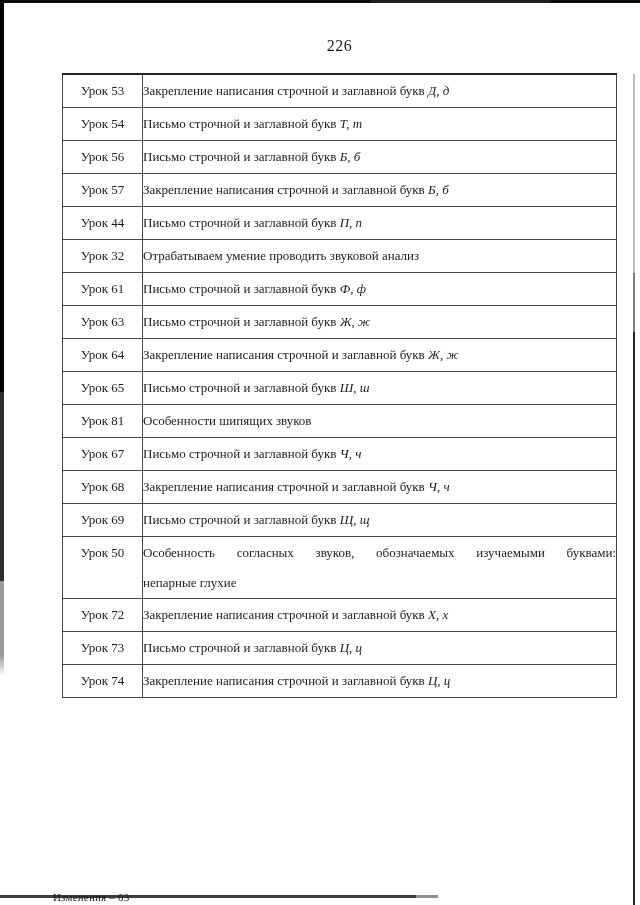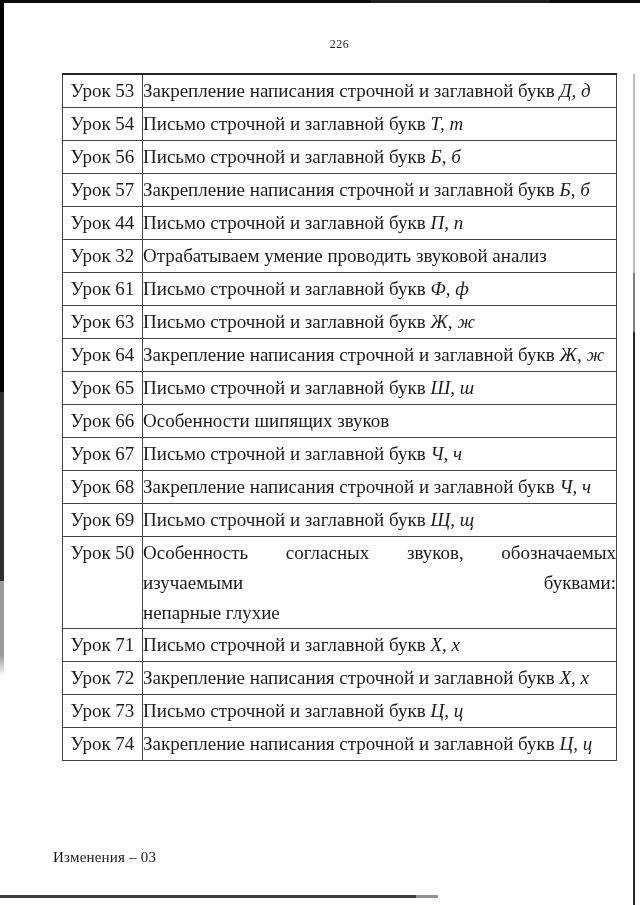--- a/index.html
+++ b/index.html
@@ -34,36 +34,36 @@
   }
   .scan-bottom {
     position: absolute; top: 895px; left: 0;
     width: 452px; height: 3px;
     background: linear-gradient(to right, #3c3c3c 0 92%, #909090 92% 97%, rgba(255,255,255,0) 97%);
   }
   .page-number {
     position: absolute;
     top: 37px; left: 62px; width: 555px;
     text-align: center;
-    font-size: 12px;
+    font-size: 16px;
     letter-spacing: 0.5px;
   }
   table.lessons {
     position: absolute;
     left: 62px; top: 73px;
     width: 555px;
     border-collapse: collapse;
     table-layout: fixed;
     border: 1px solid #3f3f3f;
     border-top: 2px solid #222;
   }
   table.lessons td {
     border: 1px solid #454545;
     vertical-align: top;
-    font-size: 19px;
+    font-size: 13px;
     line-height: 30px;
     padding: 1px 0 0 0;
   }
   td.lesson-cell {
     width: 79px;
     height: 31px;
     text-align: center;
   }
   td.title-cell {
     padding-left: 7px;
@@ -71,22 +71,22 @@
     text-align: justify;
   }
   .line1 { display: block; }
   .line2 { display: block; }
   .line2:empty { display: none; }
   td.title-cell.two-line .line1 { text-align-last: justify; }
   .letters { font-style: italic; }
   .letters:empty { display: none; }
   .footer-note {
     position: absolute;
-    left: 53px; top: 849px;
-    font-size: 15px;
+    left: 53px; top: 891px;
+    font-size: 11px;
     letter-spacing: 0.2px;
     color: #181818;
   }
 </style>
 </head>
 <body>
 
 <div class="page">
   <div class="scan-top"></div>
   <div class="scan-left"></div>
@@ -164,21 +164,21 @@
   </tr>
 
   <tr>
     <td class="lesson-cell">Урок 65</td>
     <td class="title-cell">
             <span class="line1"><span class="title-text">Письмо строчной и заглавной букв </span><i class="letters">Ш, ш</i></span>
           </td>
   </tr>
 
   <tr>
-    <td class="lesson-cell">Урок 66</td>
+    <td class="lesson-cell">Урок 81</td>
     <td class="title-cell">
             <span class="line1"><span class="title-text">Особенности шипящих звуков</span></span>
           </td>
   </tr>
 
   <tr>
     <td class="lesson-cell">Урок 67</td>
     <td class="title-cell">
             <span class="line1"><span class="title-text">Письмо строчной и заглавной букв </span><i class="letters">Ч, ч</i></span>
           </td>
@@ -199,26 +199,20 @@
   </tr>
 
   <tr>
     <td class="lesson-cell">Урок 50</td>
     <td class="title-cell two-line">
             <span class="line1"><span class="title-text">Особенность согласных звуков, обозначаемых изучаемыми буквами:</span></span>
             <span class="line2">непарные глухие</span>
           </td>
   </tr>
 
-  <tr>
-    <td class="lesson-cell">Урок 71</td>
-    <td class="title-cell">
-            <span class="line1"><span class="title-text">Письмо строчной и заглавной букв </span><i class="letters">Х, х</i></span>
-          </td>
-  </tr>
 
   <tr>
     <td class="lesson-cell">Урок 72</td>
     <td class="title-cell">
             <span class="line1"><span class="title-text">Закрепление написания строчной и заглавной букв </span><i class="letters">Х, х</i></span>
           </td>
   </tr>
 
   <tr>
     <td class="lesson-cell">Урок 73</td>

